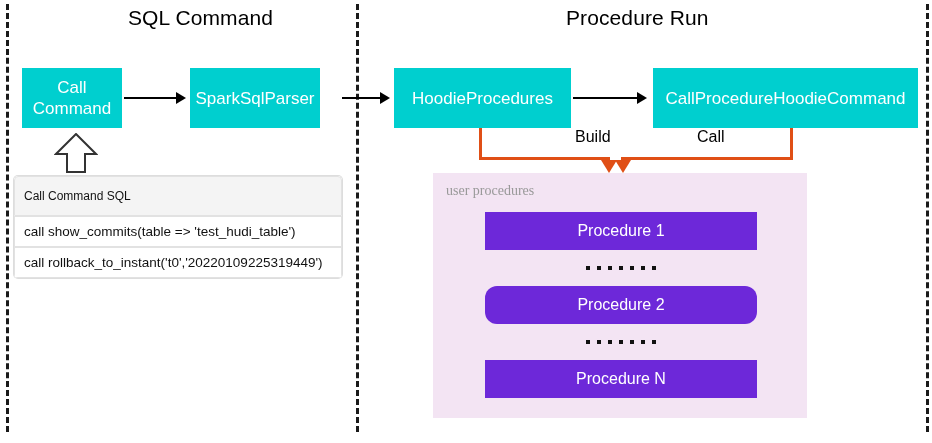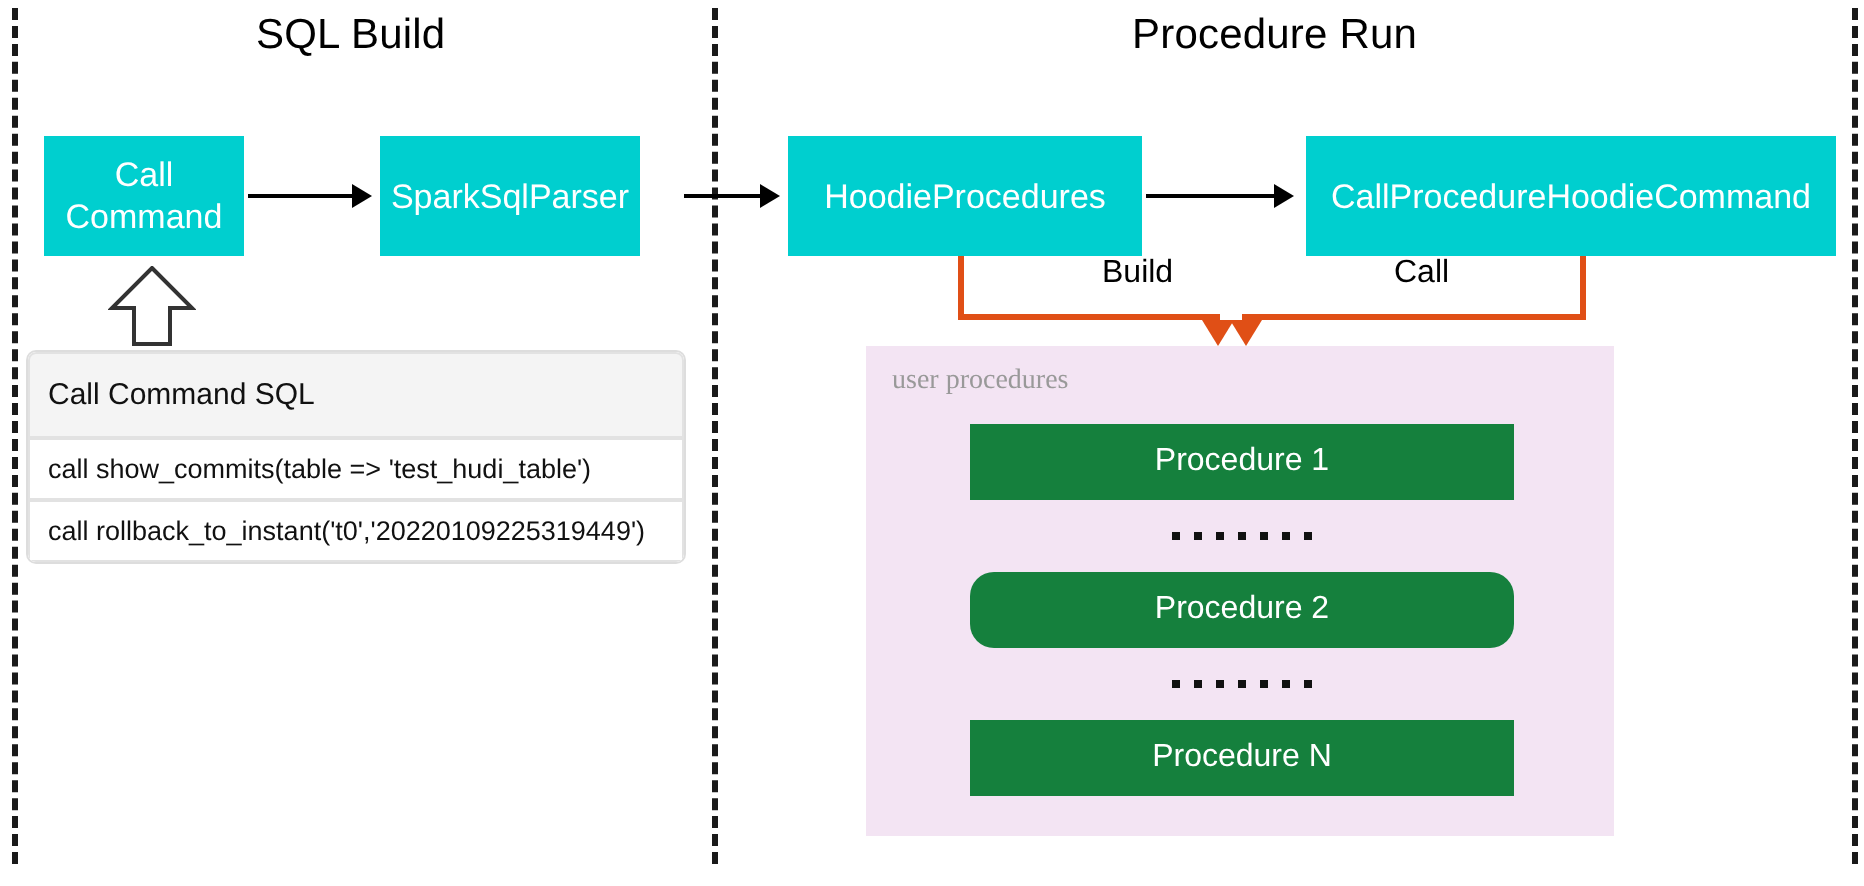--- a/index.html
+++ b/index.html
@@ -104,21 +104,21 @@
     box-sizing: border-box;
     padding: 7px 9px;
     font-size: 13.5px;
     color: #111111;
     border: 1px solid #e2e2e2;
     background: #ffffff;
     white-space: nowrap;
   }
   .sql-row.header {
     background: #f4f4f4;
-    font-size: 15px;
+    font-size: 12px;
     padding: 12px 9px;
     border-radius: 4px 4px 0 0;
   }
 
   
   .orange-seg {
     position: absolute;
     background: #E04F16;
   }
   .oh { height: 3px; }
@@ -131,21 +131,21 @@
     border-top: 13px solid #E04F16;
   }
   .edge-label {
     position: absolute;
     font-size: 16px;
     color: #000000;
     background: #ffffff;
     padding: 0 5px;
     white-space: nowrap;
   }
-  .lbl-build { left: 546px; top: 128px; }
+  .lbl-build { left: 570px; top: 128px; }
   .lbl-call  { left: 692px; top: 128px; }
 
   
   .proc-panel {
     position: absolute;
     left: 433px;
     top: 173px;
     width: 374px;
     height: 245px;
     background: #F3E4F3;
@@ -158,21 +158,21 @@
     font-size: 14px;
     color: #999999;
     white-space: nowrap;
     font-family: Liberation Serif, serif;
   }
   .proc-box {
     position: absolute;
     left: 52px;
     width: 272px;
     height: 38px;
-    background: #15803d;
+    background: #6d28d9;
     color: #ffffff;
     font-size: 16px;
     display: flex;
     align-items: center;
     justify-content: center;
     box-sizing: border-box;
   }
   .proc-1 { top: 39px; }
   .proc-2 { top: 113px; border-radius: 12px; }
   .proc-3 { top: 187px; }
@@ -198,21 +198,21 @@
 </style>
 </head>
 <body>
 
 <div id="canvas">
 
   <div class="vdash d-left"></div>
   <div class="vdash d-mid"></div>
   <div class="vdash d-right"></div>
 
-  <div class="section-title title-sql">SQL Build</div>
+  <div class="section-title title-sql">SQL Command</div>
   <div class="section-title title-proc">Procedure Run</div>
 
   <div class="tealbox box-callcommand">
     <div>
       <div>Call</div>
       <div>Command</div>
     </div>
   </div>
 
   <div class="arrow-line a1-line"></div>

